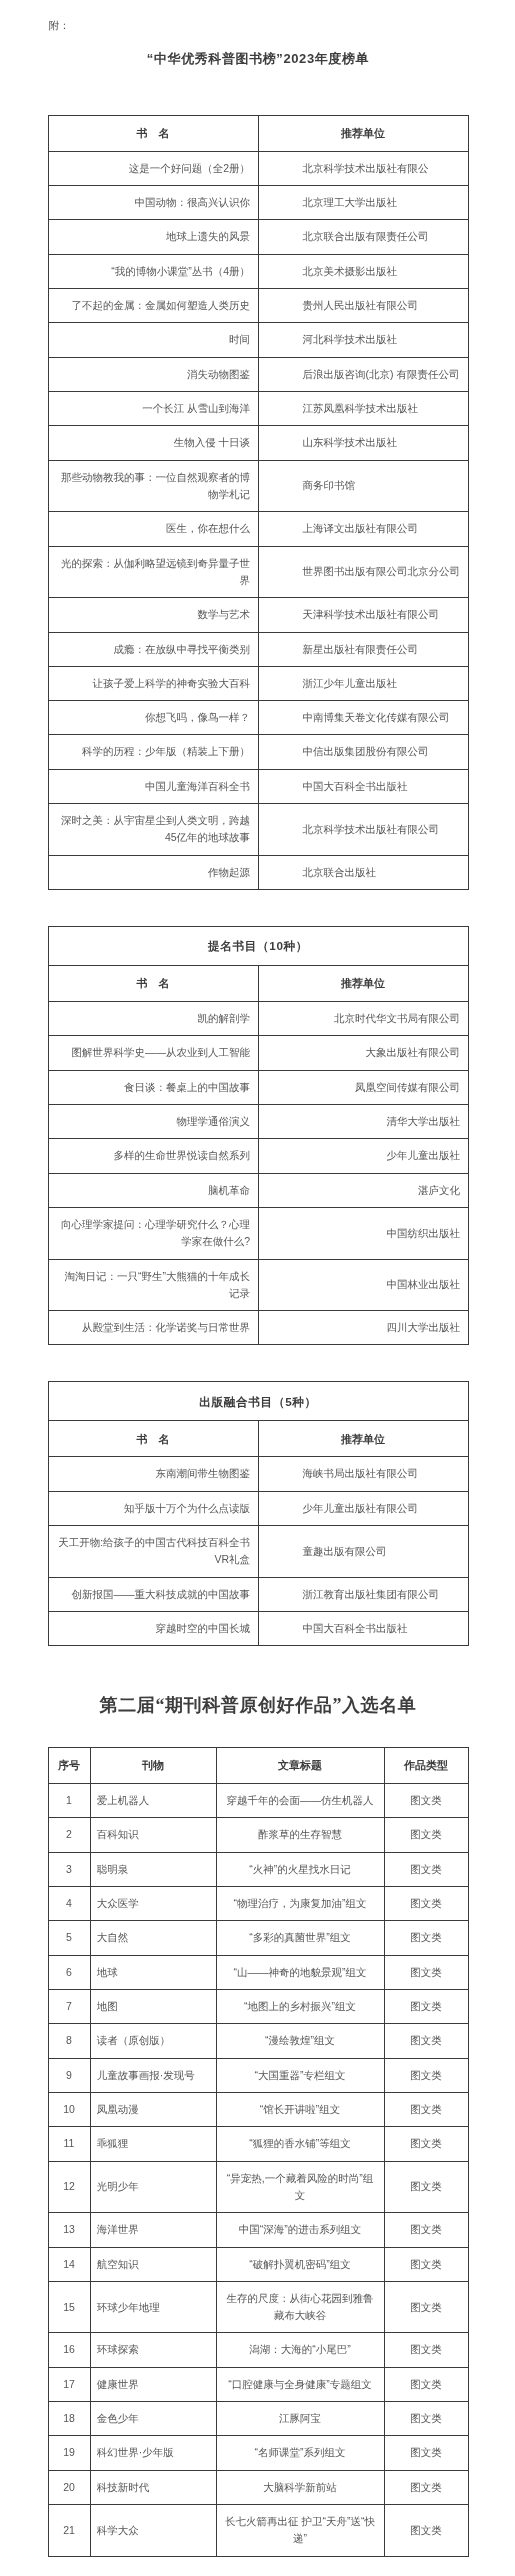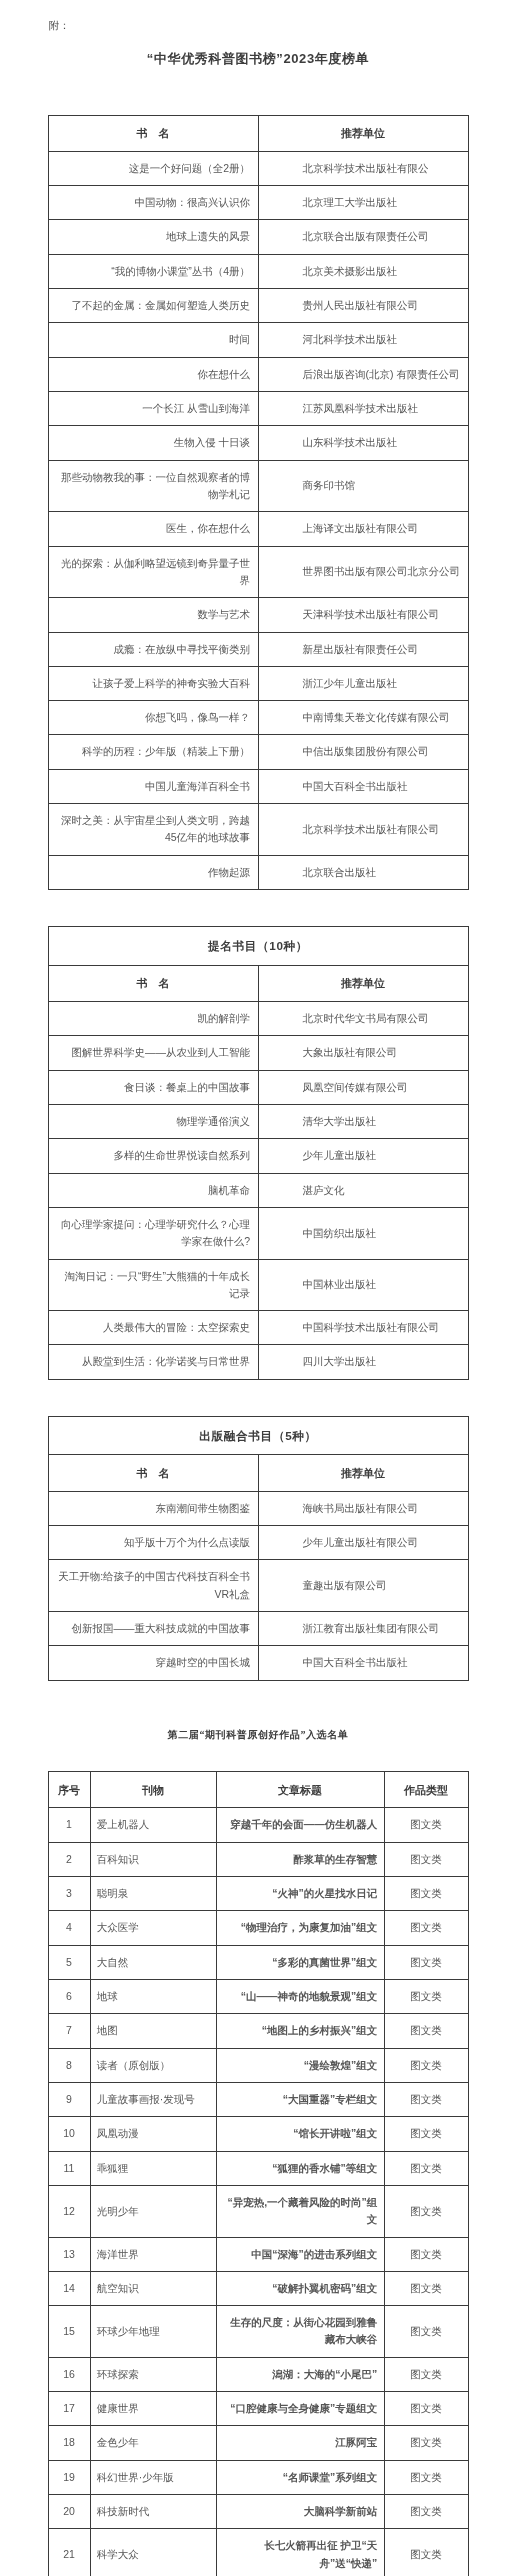--- a/index.html
+++ b/index.html
@@ -20,36 +20,36 @@
     border:0.6px solid #3a3a3a;
     font-size:10.5px;line-height:1.65;
     padding:8px 7.4px;vertical-align:middle;
     word-break:break-all;
   }
   th{font-weight:bold;color:#3d3d3d;text-align:center;}
   tr.table-title-row th{font-size:11.7px;padding:9.2px 6.2px;letter-spacing:0.6px;}
   tr.col-header-row th{font-size:11px;padding:8.6px 6.2px;}
   .books td:nth-child(1){text-align:right;}
   .books td:nth-child(2){text-align:left;padding-left:44px;}
-  .books.pub-center td:nth-child(2){text-align:left;}
+  .books.pub-center td:nth-child(2){text-align:right;}
   .books col.c-name{width:50%;}
   .books col.c-pub{width:50%;}
   .table-block{margin-bottom:36px;}
   .section2-title{
-    font-size:10px;font-weight:bold;color:#3d3d3d;
+    font-size:18px;font-weight:bold;color:#3d3d3d;
     text-align:center;margin:47px 0 29.5px 0;letter-spacing:0.6px;font-family:Liberation Serif, serif;
   }
   .works col.c-no{width:10%;}
   .works col.c-journal{width:30%;}
   .works col.c-article{width:40%;}
   .works col.c-type{width:20%;}
   .works td{padding:8px 6.2px;}
   .works td:nth-child(1){text-align:center;}
   .works td:nth-child(2){text-align:left;}
-  .works td:nth-child(3){text-align:right;font-weight:bold;}
+  .works td:nth-child(3){text-align:center;}
   .works td:nth-child(4){text-align:center;}
 </style>
 </head>
 <body>
 
 <div class="content">
 
   <div class="attach-note">附：</div>
 
   <div class="main-title">“中华优秀科普图书榜”2023年度榜单</div>
@@ -85,21 +85,21 @@
           </tr>
           <tr>
             <td>了不起的金属：金属如何塑造人类历史</td>
             <td>贵州人民出版社有限公司</td>
           </tr>
           <tr>
             <td>时间</td>
             <td>河北科学技术出版社</td>
           </tr>
           <tr>
-            <td>你在想什么</td>
+            <td>消失动物图鉴</td>
             <td>后浪出版咨询(北京) 有限责任公司</td>
           </tr>
           <tr>
             <td>一个长江 从雪山到海洋</td>
             <td>江苏凤凰科学技术出版社</td>
           </tr>
           <tr>
             <td>生物入侵 十日谈</td>
             <td>山东科学技术出版社</td>
           </tr>
@@ -191,24 +191,20 @@
             <td>脑机革命</td>
             <td>湛庐文化</td>
           </tr>
           <tr>
             <td>向心理学家提问：心理学研究什么？心理学家在做什么?</td>
             <td>中国纺织出版社</td>
           </tr>
           <tr>
             <td>淘淘日记：一只“野生”大熊猫的十年成长记录</td>
             <td>中国林业出版社</td>
-          </tr>
-          <tr>
-            <td>人类最伟大的冒险：太空探索史</td>
-            <td>中国科学技术出版社有限公司</td>
           </tr>
           <tr>
             <td>从殿堂到生活：化学诺奖与日常世界</td>
             <td>四川大学出版社</td>
           </tr>
         </tbody>
     </table>
   </div>
 
   <div class="table-block">

